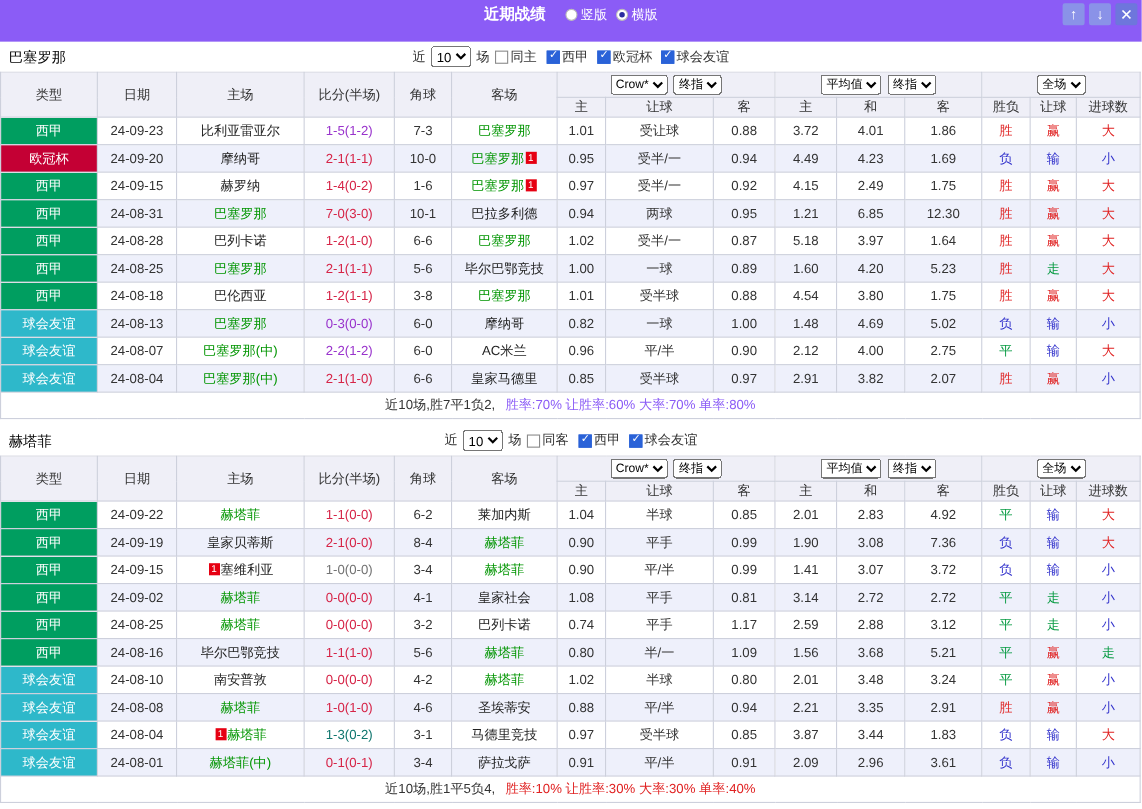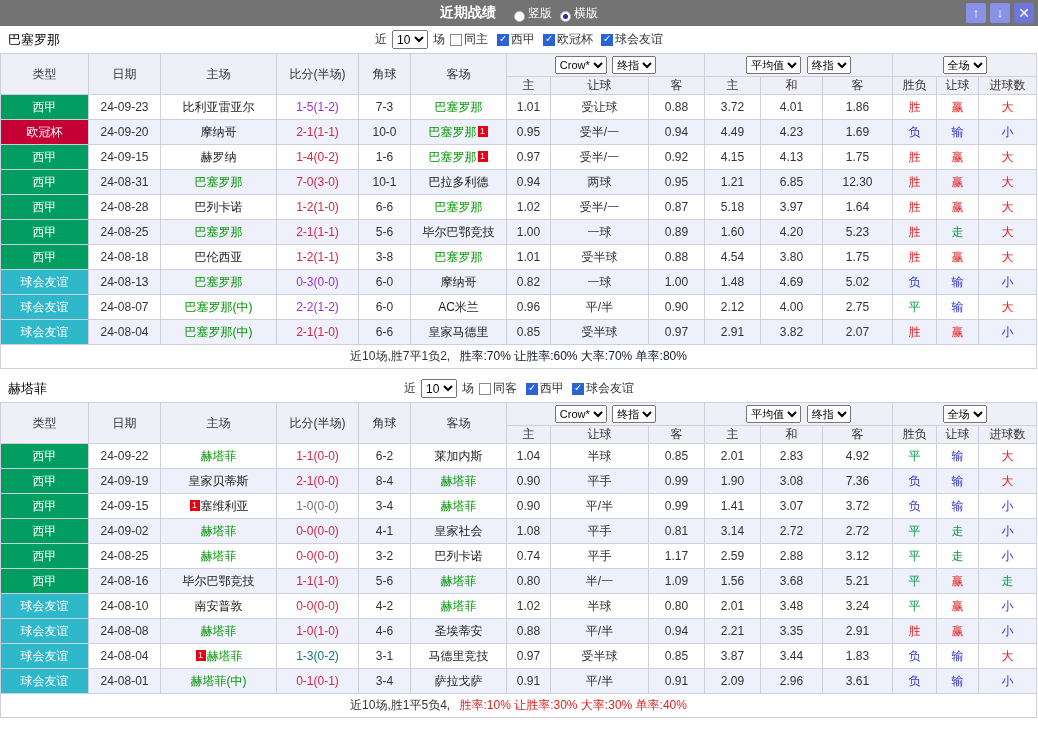--- a/index.html
+++ b/index.html
@@ -6,32 +6,32 @@
   body {
     margin: 0;
     width: 1038px;
     background: #fff;
     font-family: "Liberation Sans", "DejaVu Sans", sans-serif;
     color: #333;
   }
   
   .topbar {
     position: relative;
-    height: 26px;
-    background: #737373;
+    height: 38px;
+    background: #8b5cf6;
     color: #fff;
   }
   .tb-center {
     position: absolute; left: 0; right: 0; top: 0;
     height: 26px;
     display: flex; justify-content: center; align-items: center;
     gap: 8px;
   }
   .title { font-size: 14px; font-weight: bold; margin-right: 10px; }
-  .radio-wrap { display: inline-flex; align-items: flex-end; gap: 3px; font-size: 12px; cursor: pointer; }
+  .radio-wrap { display: inline-flex; align-items: center; gap: 3px; font-size: 12px; cursor: pointer; }
   .radio {
     width: 11px; height: 11px; border-radius: 50%;
     background: #fff; border: 1px solid #bbb; display: inline-block; position: relative;
   }
   .radio.checked::after {
     content: ""; position: absolute; left: 2px; top: 2px;
     width: 5px; height: 5px; border-radius: 50%; background: #2b2ba0;
   }
   .tb-btns { position: absolute; right: 4px; top: 3px; display: flex; gap: 4px; }
   .tb-btn {
@@ -218,21 +218,21 @@
           <td style="background: rgb(0, 158, 96); color: rgb(255, 255, 255);">西甲</td>
           <td>24-09-15</td>
           <td><span class="team">赫罗纳</span></td>
           <td><span style="color: rgb(214, 36, 71);">1-4(0-2)</span></td>
           <td>1-6</td>
           <td><span class="team hl">巴塞罗那</span><span class="card">1</span></td>
           <td>0.97</td>
           <td>受半/一</td>
           <td>0.92</td>
           <td>4.15</td>
-          <td>4.13</td>
+          <td>2.49</td>
           <td>1.75</td>
           <td style="color: rgb(224, 34, 34);">胜</td>
           <td style="color: rgb(224, 34, 34);">赢</td>
           <td style="color: rgb(224, 34, 34);">大</td>
         </tr>
         <tr>
           <td style="background: rgb(0, 158, 96); color: rgb(255, 255, 255);">西甲</td>
           <td>24-08-31</td>
           <td><span class="team hl">巴塞罗那</span></td>
           <td><span style="color: rgb(214, 36, 71);">7-0(3-0)</span></td>
@@ -348,21 +348,21 @@
           <td>2.07</td>
           <td style="color: rgb(224, 34, 34);">胜</td>
           <td style="color: rgb(224, 34, 34);">赢</td>
           <td style="color: rgb(51, 51, 204);">小</td>
         </tr>
       </tbody>
     <tfoot>
       <tr>
         <td colspan="15">
           <span>近10场,胜7平1负2,</span>
-          <span class="sumred" style="color: #0f172a; text-align: center;">胜率:70% 让胜率:60% 大率:70% 单率:80%</span>
+          <span class="sumred" style="color: #8b5cf6; text-align: center;">胜率:70% 让胜率:60% 大率:70% 单率:80%</span>
         </td>
       </tr>
     </tfoot>
   </table>
 </div>
 
 <div class="gap"></div>
 
 <div>
   <div class="sec-head">

